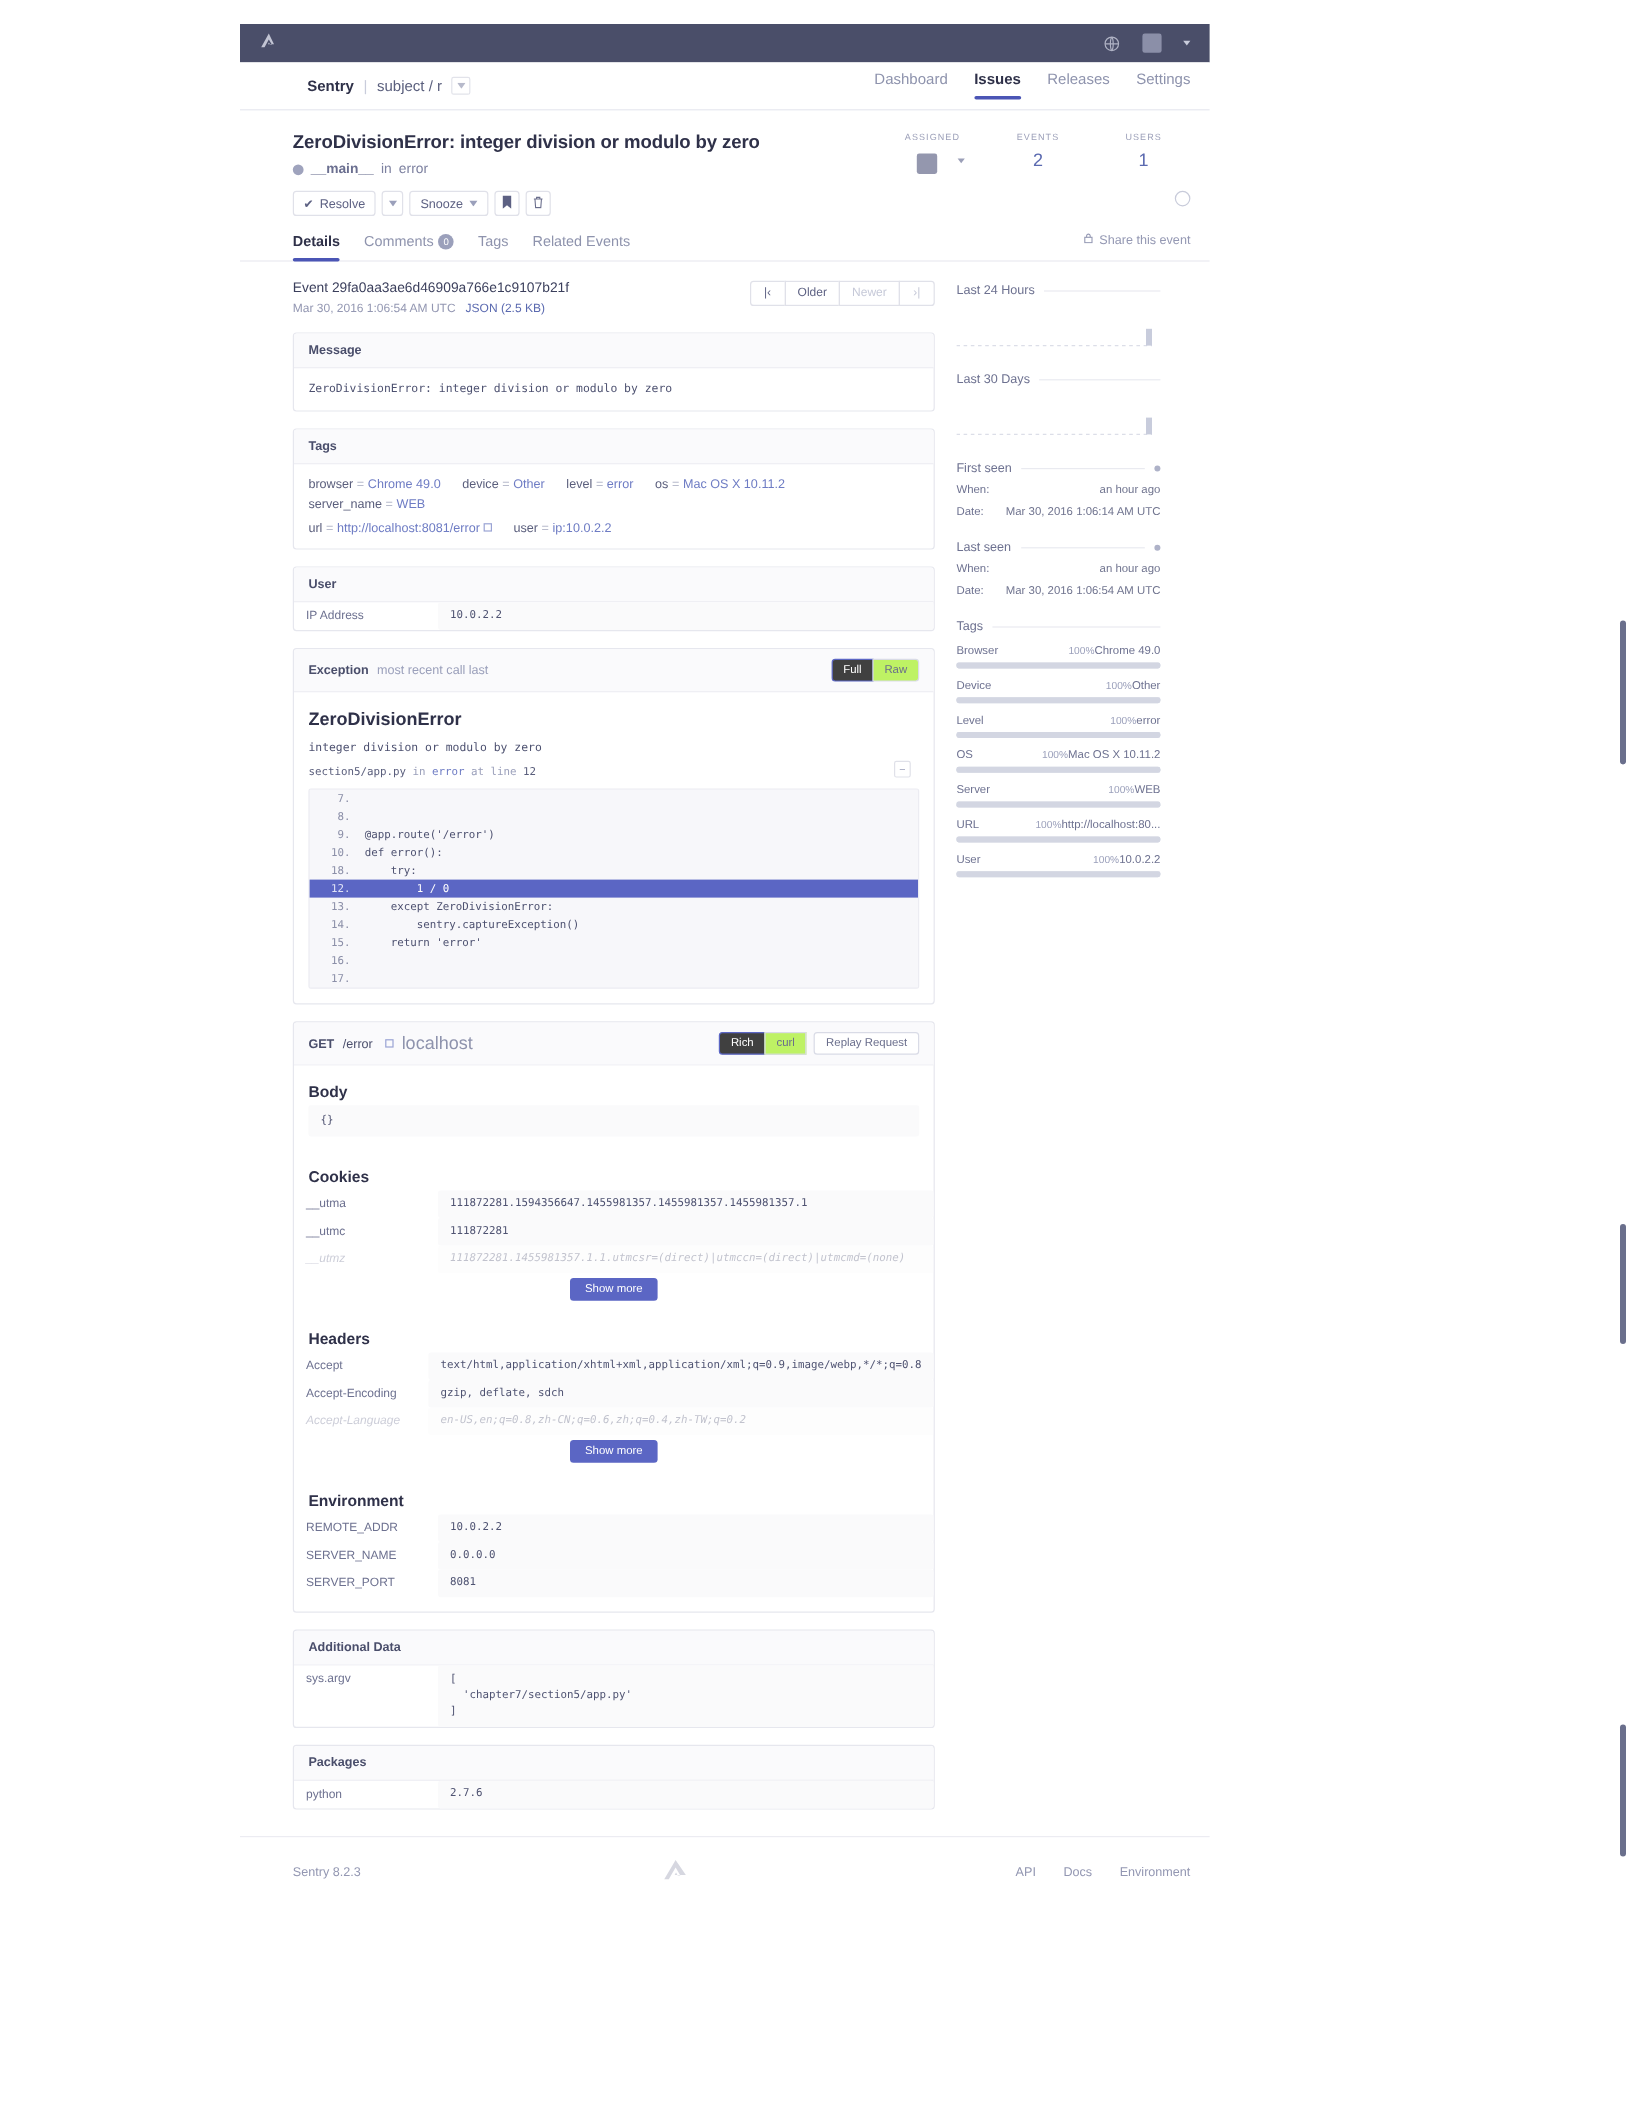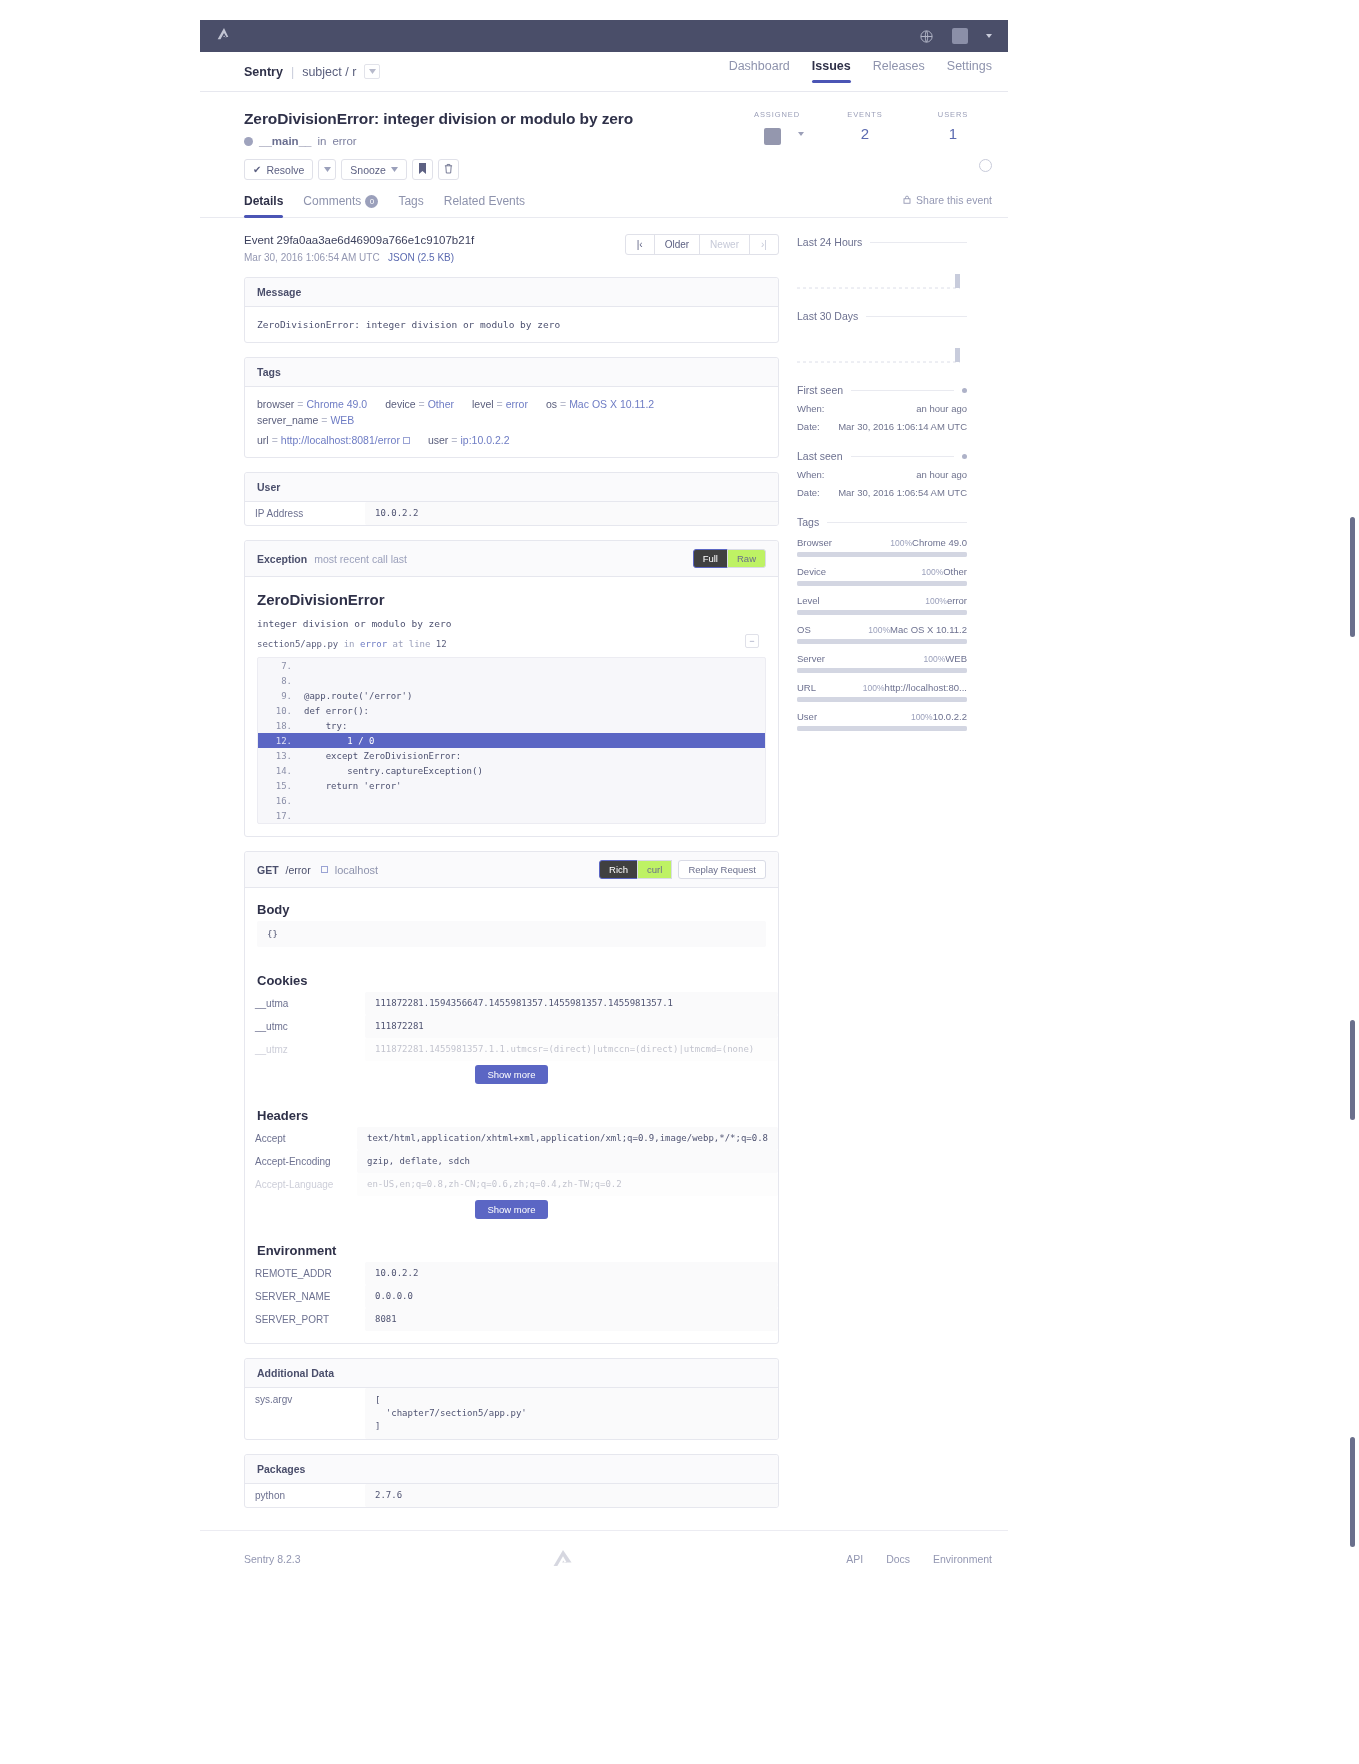--- a/index.html
+++ b/index.html
@@ -23,21 +23,21 @@
   .tb-icon { width:15px; height:15px; opacity:.8; display:block; }
   .tb-avatar { width:16px;height:16px;border-radius:2px;background:#8b8fa8; display:block;}
   .caret-white { width:0;height:0;border-left:3px solid transparent;border-right:3px solid transparent;border-top:4px solid #c9ccdb; }
 
   
   .subnav {
     height: 40px; border-bottom: 1px solid #e7e8ef;
     display:flex; align-items:center; justify-content:space-between;
     padding: 0 16px 0 44px; background:#fff;
   }
-  .org-crumb { display:flex; align-items:center; gap:8px; font-size:12.5px; }
+  .org-crumb { display:flex; align-items:center; gap:8px; font-size:12.5px;margin-left:12px; }
   .org-name { font-weight:bold; color:#2f3149; }
   .crumb-sep { color:#c9ccdb; }
   .proj-name { color:#5a5f7d; }
   .crumb-chevron {
     width:16px;height:15px;border:1px solid #e2e3ea;border-radius:2px;
     display:inline-flex;align-items:center;justify-content:center;background:#fff;
   }
   .mainnav { display:flex; align-items:center; gap:22px; font-size:12.5px; }
   .mainnav a { color:#8e93ad; text-decoration:none; position:relative; padding-bottom:12px; }
   .mainnav a.active { color:#2f3149; font-weight:bold; }
@@ -142,40 +142,40 @@
   .tag-item { color:#5a5e7c; white-space:nowrap; }
   .tag-eq { color:#b9bccd; margin:0 3px; }
   .tag-val { color:#6e7cc4; }
   .ext-ico { display:inline-block; width:7px;height:7px;border:1px solid #9aa3d4; margin-left:3px; vertical-align:0; }
 
   
   .kv { width:100%; border-collapse:collapse; }
   .kv td { padding:6px 10px; font-size:10px; vertical-align:top; }
   .kv tr td:first-child { width:120px; color:#6d7190; }
   .kv tr td:last-child { background:#fafafb; border-radius:2px; font-family:"DejaVu Sans Mono", monospace; font-size:9px; color:#4f5372; }
-  .kv tr.faded td { opacity:.35; }
+  .kv tr.faded td { opacity:.35;font-style:italic; }
 
   
   .exc-title { font-size:15px; font-weight:bold; color:#2f3149; padding: 14px 12px 0; }
   .exc-msg { font-family:"DejaVu Sans Mono", monospace; font-size:9.5px; color:#4d5170; padding: 10px 12px 0; }
   .exc-frame { font-family:"DejaVu Sans Mono", monospace; font-size:9px; color:#5a5e7c; padding: 10px 12px 0; }
   .exc-frame .fn { color:#6e7cc4; }
   .exc-frame .kw { color:#9ba0bb; }
   .code-wrap { position:relative; margin:8px 12px 12px; border:1px solid #ececf2; background:#f7f7fa; border-radius:2px; }
   .code-line { font-family:"DejaVu Sans Mono", monospace; font-size:9px; color:#4d5170; padding:2.5px 8px; display:flex; }
   .code-line .ln { width:26px; color:#8b8fa8; text-align:right; margin-right:12px; flex:0 0 26px; }
   .code-line.hl { background:#5b66c4; color:#fff; }
   .code-line.hl .ln { color:#dfe2f6; }
   .code-line pre { font-family:inherit; white-space:pre; }
   .expand-btn {
     position:absolute; right:6px; top:-24px; width:14px;height:14px;border:1px solid #e0e1e9;
     border-radius:2px; background:#fff; color:#9ba0bb; font-size:9px; line-height:12px; text-align:center;
   }
   .req-method { font-weight:bold; color:#4a4e6b; font-size:10.5px; }
-  .req-host { color:#8e93ad; font-size:11px; }
+  .req-host { color:#8e93ad; font-size:15px; }
   .section-title { font-size:13px; font-weight:bold; color:#2f3149; padding: 14px 12px 4px; }
   .btn-outline {
     font-size:9.5px; padding:3px 9px; border:1px solid #d9dbe6; background:#fff;
     color:#6a6e8c; border-radius:3px; margin-left:6px; cursor:pointer;
   }
   .showmore {
     display:block; margin:4px auto 10px; background:#5b66c4; color:#fff; border:none;
     font-size:9.5px; padding:4px 12px; border-radius:3px; cursor:pointer;
   }
   .body-box { margin:0 12px 12px; background:#fafafb; border-radius:2px; padding:8px 10px; font-family:"DejaVu Sans Mono", monospace; font-size:9px; color:#4f5372;}

